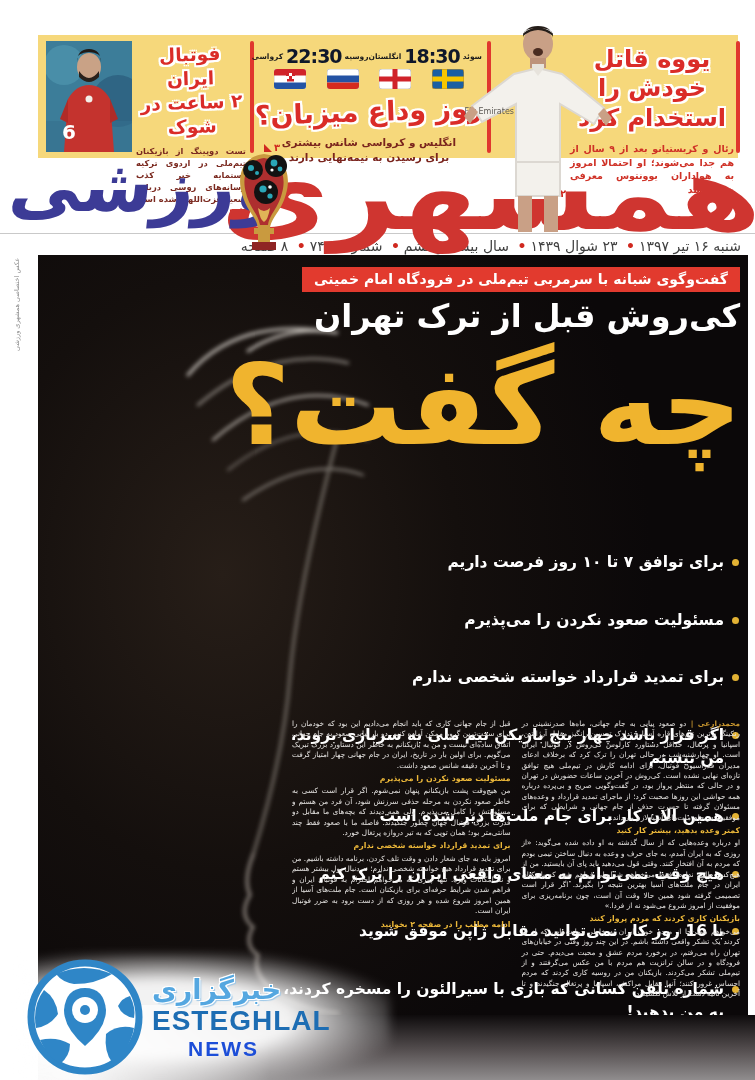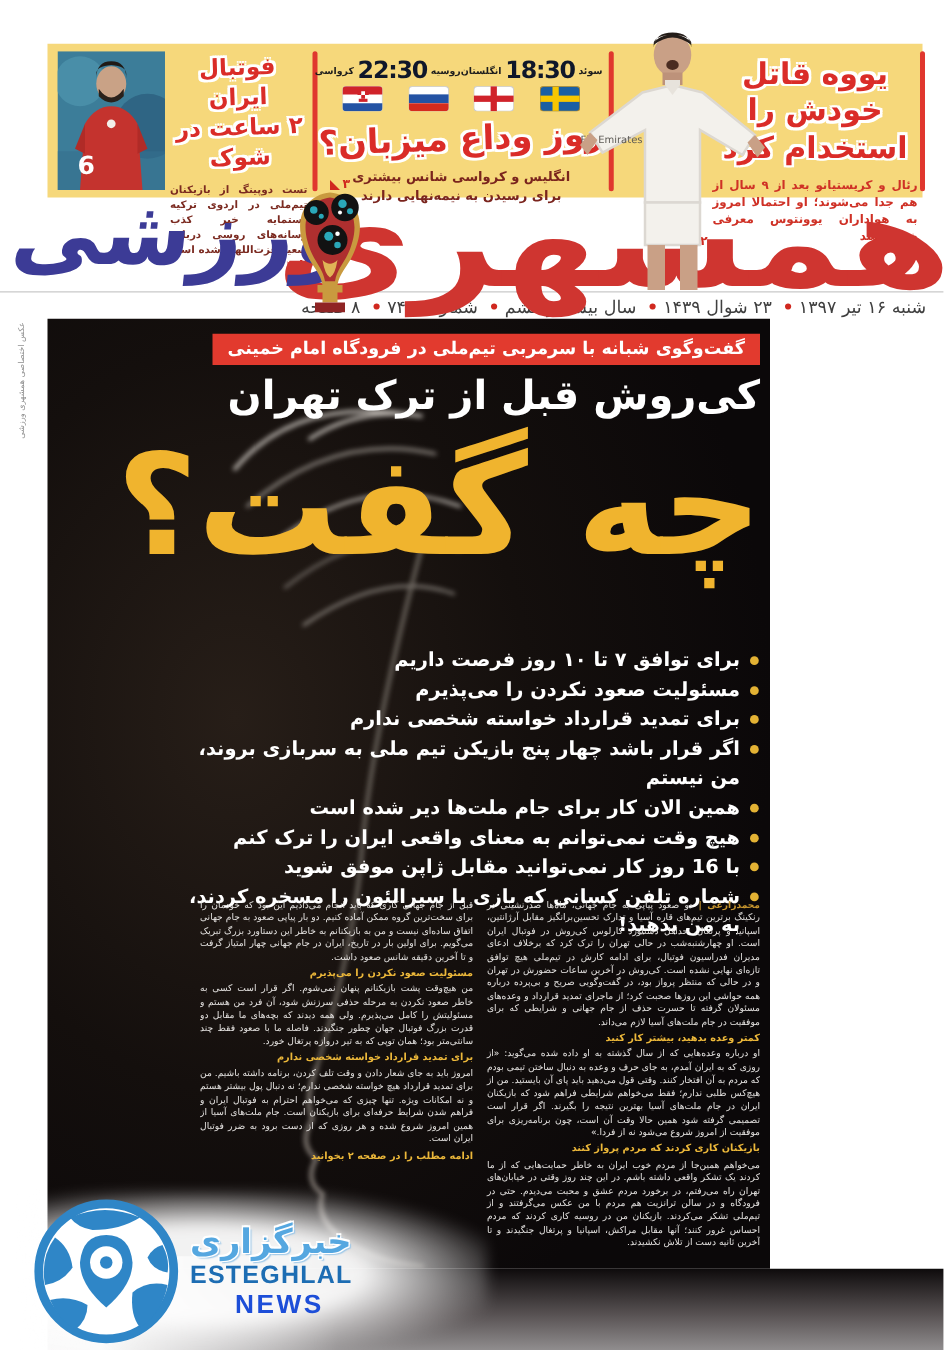--- a/index.html
+++ b/index.html
@@ -50,29 +50,29 @@
              transform:skewX(-6deg); z-index:3; }
   .trophy { position:absolute; left:228px; top:-6px; z-index:4; }
   .ronaldo { position:absolute; left:452px; top:22px; z-index:6; }
 
   
   .dateline { position:absolute; left:0; top:233px; width:755px; height:18px; border-top:1px solid #c9c9c9;
               font-size:14px; color:#3f3f3f; text-align:right; padding:4px 14px 0 0; direction:rtl; }
   .dateline .dot { color:#d0281f; font-weight:bold; padding:0 4px; }
 
   
-  .photo { position:absolute; left:38px; top:255px; width:578px; height:760px;
+  .photo { position:absolute; left:38px; top:255px; width:710px; height:760px;
            background:radial-gradient(ellipse 430px 540px at 26% 42%, #271e18 0%, #140f0d 55%, #0b0809 100%); overflow:hidden; }
   .silhouette { position:absolute; left:0; top:0; }
   .kicker { position:absolute; top:12px; right:8px; background:#e23a2e; color:#fff; font-weight:bold;
             font-size:14px; padding:4px 12px 5px; }
   .h1 { position:absolute; top:42px; right:8px; font-size:32px; font-weight:bold; color:#ffffff; letter-spacing:-1px; }
   .h2 { position:absolute; top:92px; right:6px; font-size:112px; font-weight:bold; color:#f0b42e; line-height:1.05; letter-spacing:-3px; }
   .quotes { position:absolute; top:262px; right:8px; width:472px; list-style:none; }
-  .quotes li { position:relative; padding-right:16px; font-size:15.5px; font-weight:bold; color:#ffffff; line-height:23.6px; }
+  .quotes li { position:relative; padding-right:16px; font-size:15.5px; font-weight:bold; color:#ffffff; line-height:23.6px;margin-top:34px; }
   .quotes li::before { content:""; position:absolute; right:1px; top:8px; width:7px; height:7px; border-radius:50%; background:#e3b234; }
   .columns { position:absolute; top:464px; right:8px; width:448px; height:298px; display:flex; direction:rtl; gap:11px; overflow:hidden; }
   .col { flex:1; font-size:7.3px; line-height:10.4px; color:#e6e4e2; text-align:justify; }
   .col p { margin-bottom:3px; }
   .byline { color:#c9972f; font-weight:bold; }
   .subhead { color:#ecb83a; font-weight:bold; font-size:7.8px; margin:2px 0; }
   .contnote { color:#ecb83a; font-weight:bold; font-size:7.8px; margin-top:4px; }
 
   .photo-credit { position:absolute; left:13px; top:258px; height:140px; writing-mode:vertical-rl;
                   transform:rotate(180deg); font-size:6.5px; color:#8f8f8f; letter-spacing:1px; }
@@ -83,21 +83,21 @@
   .bottomfade { position:absolute; left:0; top:1005px; width:270px; height:75px;
                 background:linear-gradient(90deg, rgba(255,255,255,0.96) 30%, rgba(255,255,255,0) 100%); }
   .watermark { position:absolute; left:26px; top:958px; width:360px; height:122px; z-index:10; }
   .watermark .glow { position:absolute; left:-6px; top:-4px; width:370px; height:130px;
                      background:radial-gradient(ellipse at 38% 50%, rgba(255,255,255,0.95) 40%, rgba(255,255,255,0) 78%);
                      filter:blur(5px); }
   .wm-row { position:absolute; left:0; top:0; display:flex; direction:ltr; align-items:center; }
   .wm-text { margin-left:8px; direction:ltr; text-align:left; }
   .wm-fa { font-size:27px; font-weight:bold; color:#55a7e0;
            text-shadow:-1px -1px 0 #fff, 1px -1px 0 #fff, -1px 1px 0 #fff, 1px 1px 0 #fff, 2px 2px 1px #9cc7e8; }
-  .wm-en { font-size:20px; font-weight:bold; color:#1d6db3; letter-spacing:1px; font-family:"Liberation Sans", sans-serif; }
+  .wm-en { font-size:28px; font-weight:bold; color:#1d6db3; letter-spacing:1px; font-family:"Liberation Sans", sans-serif; }
   .wm-news { font-size:21px; font-weight:bold; color:#1d4ed8; letter-spacing:2px; margin-left:36px; font-family:"Liberation Sans", sans-serif; }
 </style>
 </head>
 <body>
 
 <div class="page">
 
   <div class="topband">
     <div class="vdiv d1"></div>
     <div class="vdiv d2"></div>

